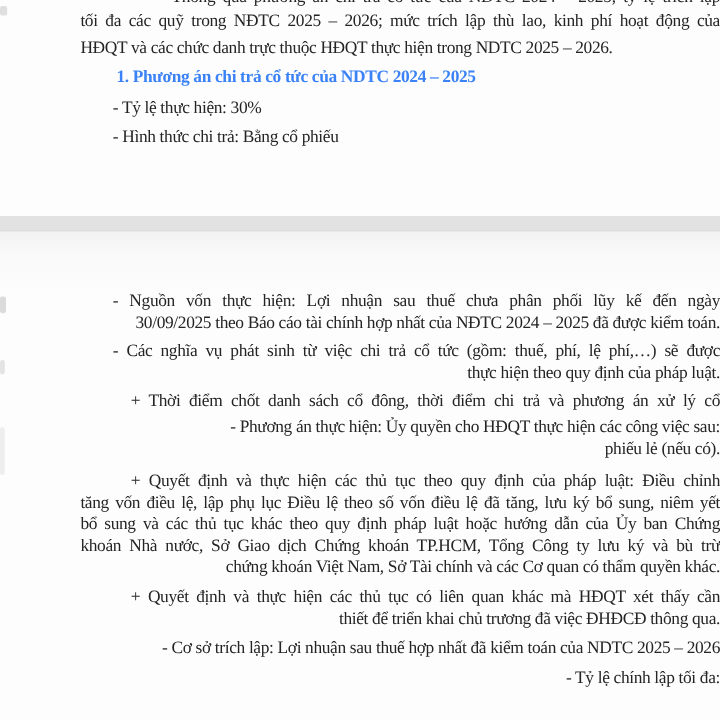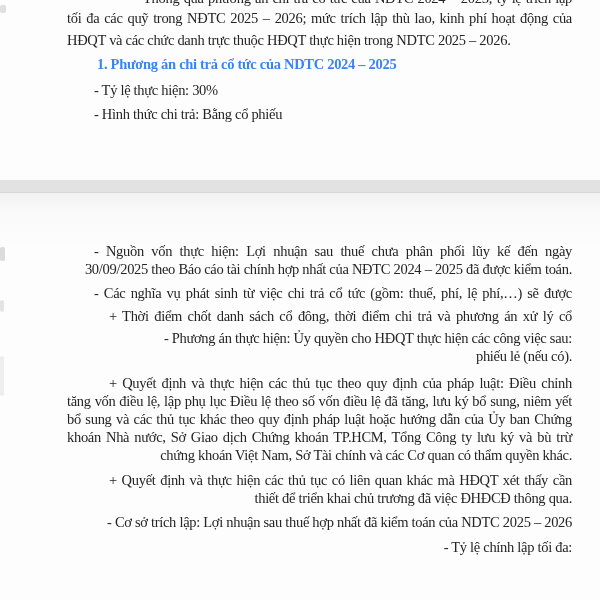--- a/index.html
+++ b/index.html
@@ -8,21 +8,21 @@
     background:#fdfdfd;
     font-family:"Liberation Serif","DejaVu Serif",serif;
     color:#242424;
   }
   .seam{position:absolute;left:0;top:180px;width:600px;height:12px;
         background:#e2e2e2;border-bottom:1px solid #d9d9d9;z-index:1;}
   .lower-tint{position:absolute;left:0;top:193px;width:600px;height:407px;
         background:linear-gradient(#f2f2f2,#f9f9f9 16px,#fdfdfd 60px);z-index:1;}
   .textblock{
     position:absolute;left:0;width:600px;z-index:2;
-    padding:0 28px 0 67px;box-sizing:border-box;
+    padding:0 0 0 67px;box-sizing:border-box;
     font-size:14.5px;letter-spacing:-0.3px;
     filter:blur(0.25px);
   }
   #top-block{top:0;}
   #bottom-block{top:242px;}
   .ln{line-height:22px;height:22px;text-align:left;white-space:normal;}
   #bottom-block .ln{line-height:18px;height:18px;text-align:right;}
   .j{text-align:justify;text-align-last:justify;}
   .ind-dash{text-indent:27px;}
   .ind-plus{text-indent:42px;}
@@ -56,20 +56,21 @@
     <div class="ln ind-dash mt4">- Tỷ lệ thực hiện: 30%</div>
     <div class="ln ind-dash mt2">- Hình thức chi trả: Bằng cổ phiếu</div>
   </div>
 
   <div id="bottom-block" class="textblock">
 
     <div class="ln j ind-dash">- Nguồn vốn thực hiện: Lợi nhuận sau thuế chưa phân phối lũy kế đến ngày</div>
     <div class="ln">30/09/2025 theo Báo cáo tài chính hợp nhất của NĐTC 2024 – 2025 đã được kiểm toán.</div>
 
     <div class="ln j ind-dash mt6">- Các nghĩa vụ phát sinh từ việc chi trả cổ tức (gồm: thuế, phí, lệ phí,…) sẽ được</div>
+    <div class="ln">thực hiện theo quy định của pháp luật.</div>
 
     <div class="ln j ind-plus mt5">+ Thời điểm chốt danh sách cổ đông, thời điểm chi trả và phương án xử lý cổ</div>
 
     <div class="ln ind-dash mt4">- Phương án thực hiện: Ủy quyền cho HĐQT thực hiện các công việc sau:</div>
     <div class="ln">phiếu lẻ (nếu có).</div>
 
     <div class="ln j ind-plus mt9">+ Quyết định và thực hiện các thủ tục theo quy định của pháp luật: Điều chỉnh</div>
     <div class="ln j">tăng vốn điều lệ, lập phụ lục Điều lệ theo số vốn điều lệ đã tăng, lưu ký bổ sung, niêm yết</div>
     <div class="ln j">bổ sung và các thủ tục khác theo quy định pháp luật hoặc hướng dẫn của Ủy ban Chứng</div>
     <div class="ln j">khoán Nhà nước, Sở Giao dịch Chứng khoán TP.HCM, Tổng Công ty lưu ký và bù trừ</div>

